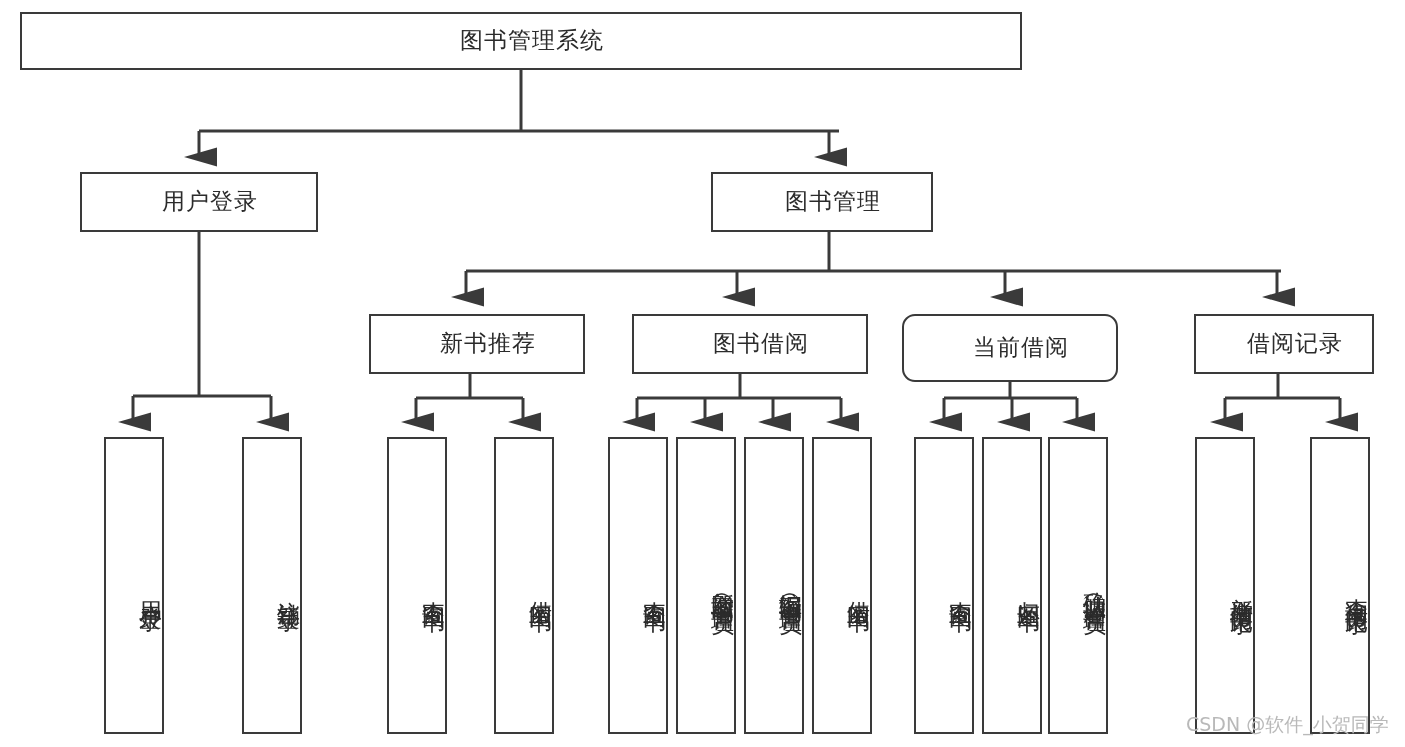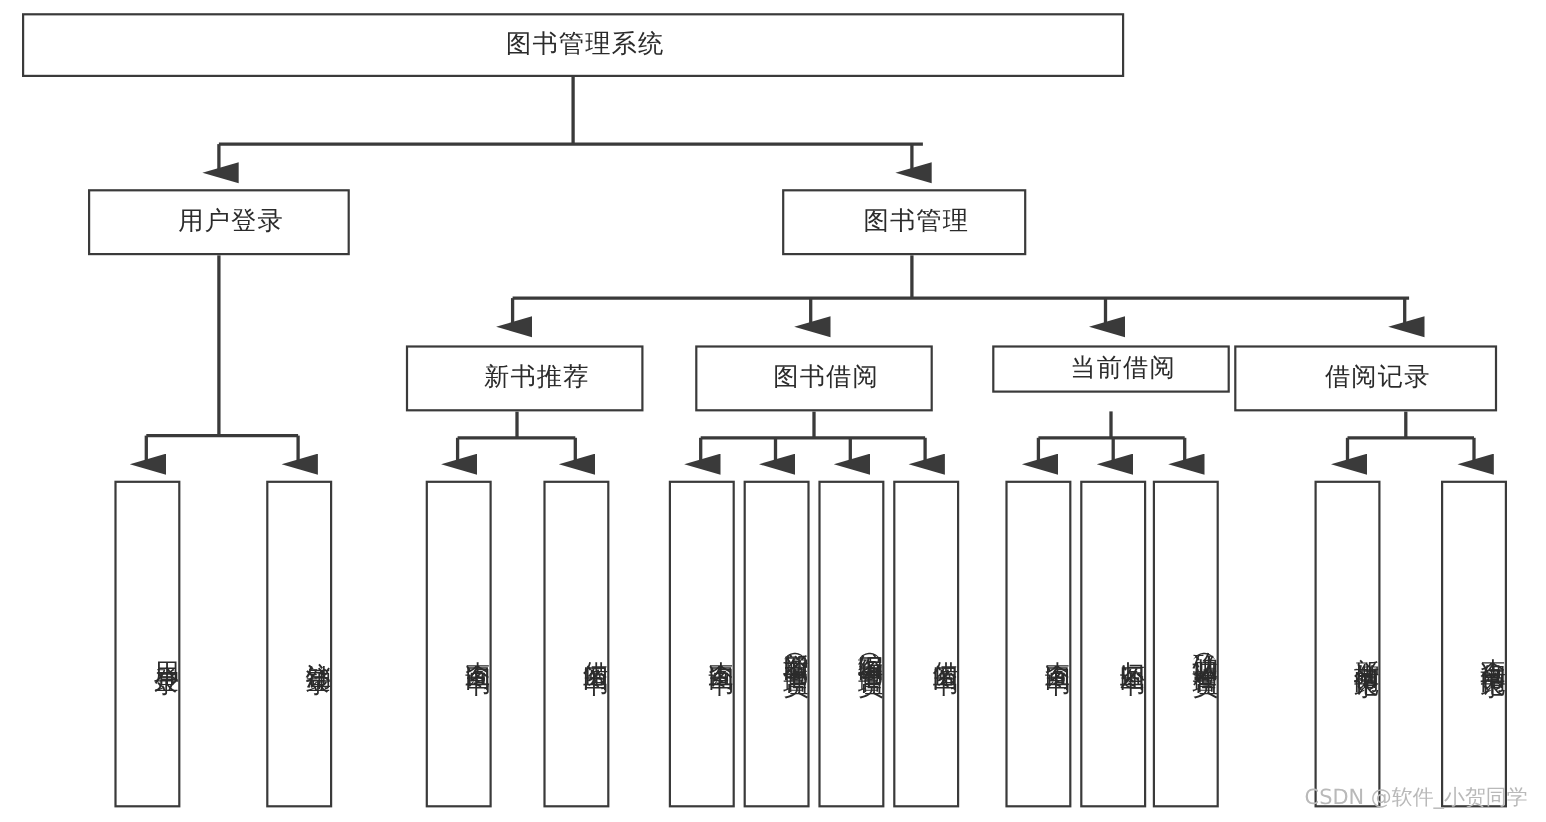--- a/index.html
+++ b/index.html
@@ -135,27 +135,27 @@
   <div class="node node-h" style="left:80px; top:172px; width:238px; height:60px;">
     <span>用户登录</span>
   </div>
   <div class="node node-h" style="left:711px; top:172px; width:222px; height:60px;">
     <span>图书管理</span>
   </div>
 
   <div class="node node-h" style="left:369px; top:314px; width:216px; height:60px;">
     <span>新书推荐</span>
   </div>
-  <div class="node node-h" style="left:632px; top:314px; width:216px; height:60px;">
+  <div class="node node-h" style="left:632px; top:314px; width:236px; height:60px;">
     <span>图书借阅</span>
   </div>
-  <div class="node node-h" style="left:902px; top:314px; width:216px; height:43px;">
+  <div class="node node-h" style="left:902px; top:314px; width:216px; height:68px;border-radius:13px;">
     <span>当前借阅</span>
   </div>
-  <div class="node node-h" style="left:1122px; top:314px; width:239px; height:60px;justify-content:center;">
+  <div class="node node-h" style="left:1194px; top:314px; width:180px; height:60px;justify-content:center;">
     <span>借阅记录</span>
   </div>
 
   <div class="node node-v" style="left:104px; top:437px; width:60px; height:297px;">
     <span>用户登录</span>
   </div>
   <div class="node node-v" style="left:242px; top:437px; width:60px; height:297px;">
     <span>注销登录</span>
   </div>
 

